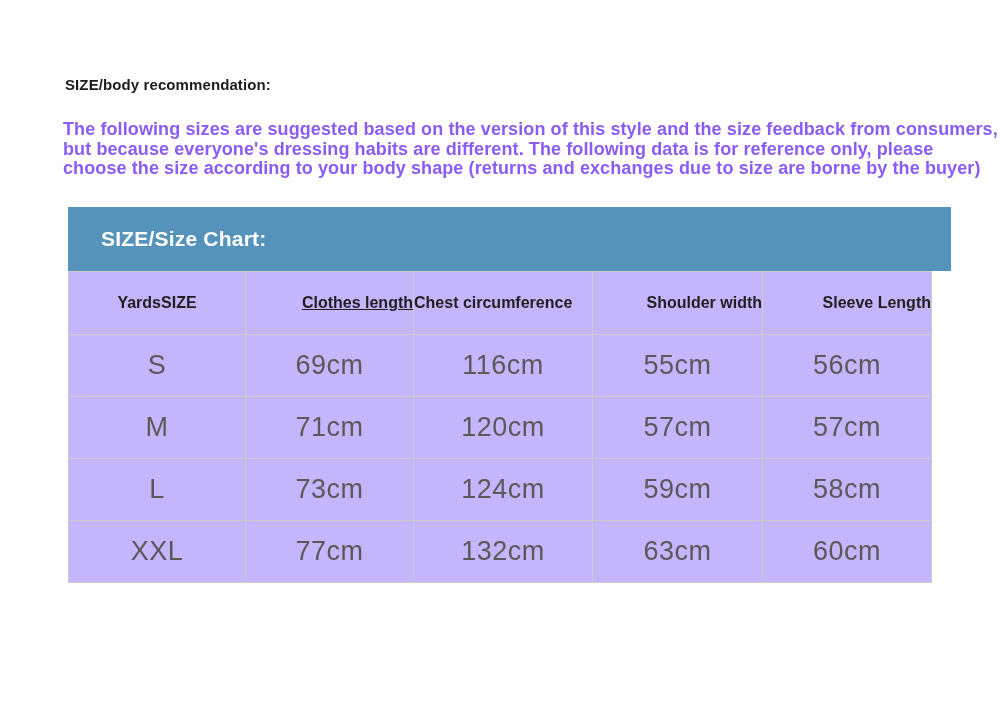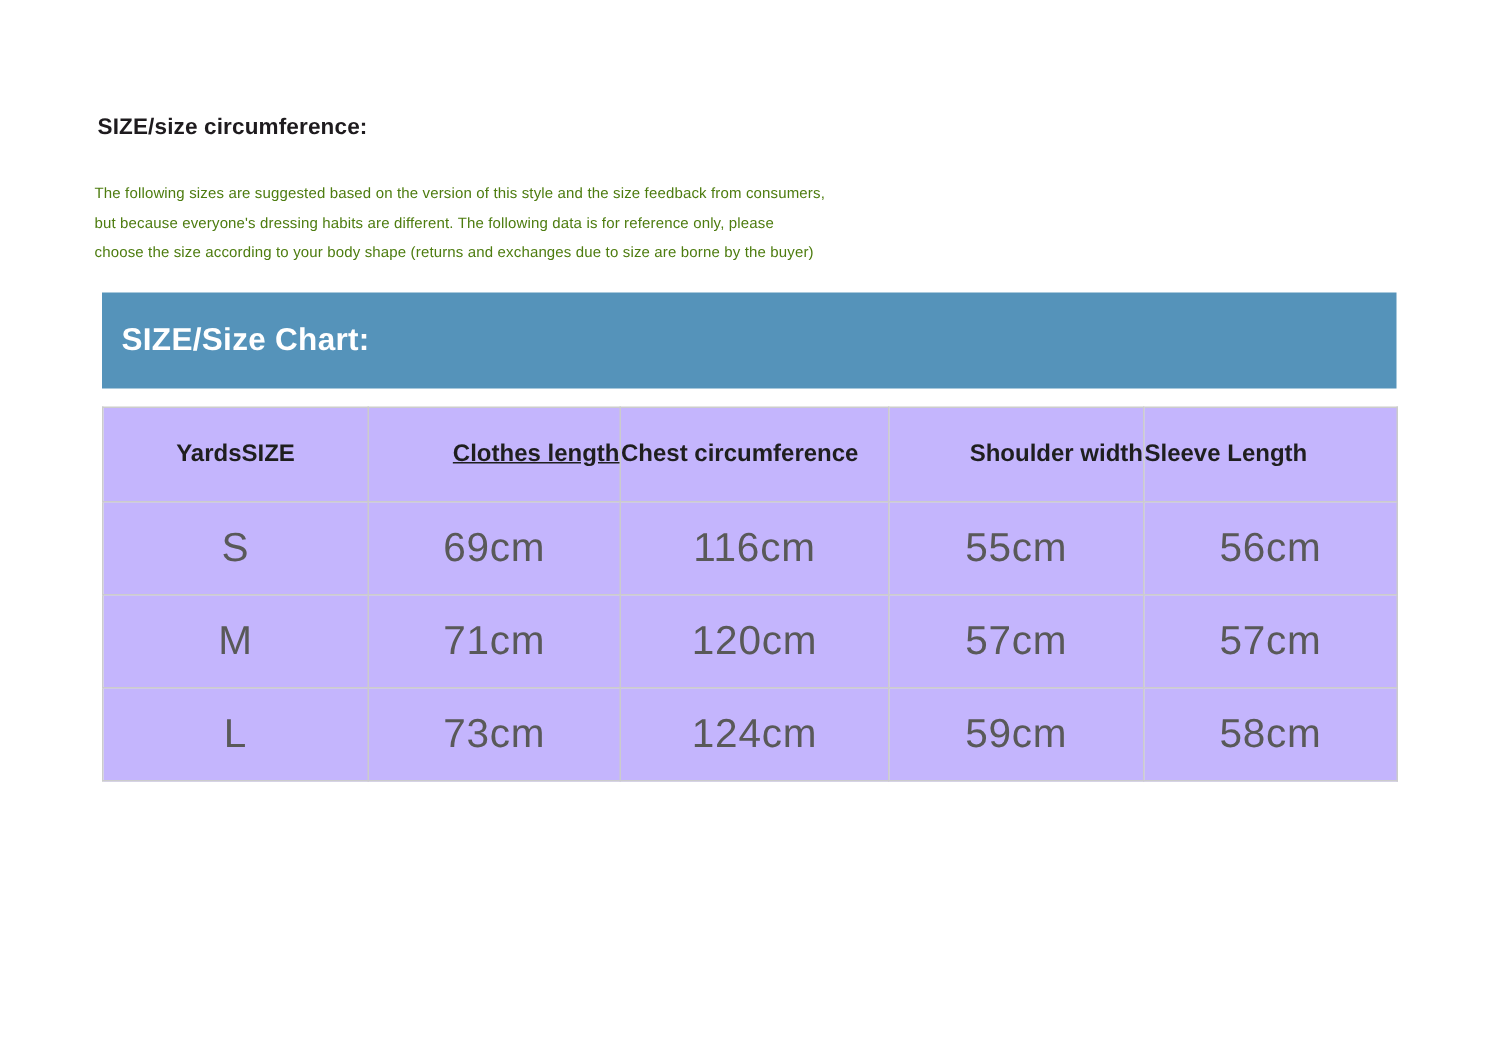--- a/index.html
+++ b/index.html
@@ -22,34 +22,35 @@
     font-size: 15px;
     font-weight: bold;
     color: #1e1b1e;
     letter-spacing: 0.1px;
   }
   #description {
     position: absolute;
     left: 63px;
     top: 120px;
     width: 890px;
-    font-size: 10px;
-    font-weight: normal;
-    color: #4d7c0f;
+    font-size: 18px;
+    font-weight: bold;
+    color: #8b5cf6;
     line-height: 19.5px;
     letter-spacing: 0.1px;
   }
   #description .desc-line { white-space: nowrap; }
   #chart-bar {
     position: absolute;
     left: 68px;
-    top: 195px;
+    top: 207px;
     width: 863px;
     height: 64px;
     background: #5593ba;
+    padding-left: 20px;
   }
   #chart-bar .bar-title {
     padding-left: 13px;
     line-height: 64px;
     font-size: 21px;
     font-weight: bold;
     color: #ffffff;
     letter-spacing: 0.2px;
   }
   #size-table {
@@ -78,28 +79,28 @@
     text-align: center;
     font-size: 27px;
     font-weight: normal;
     color: #595959;
     letter-spacing: 0.5px;
   }
   th.c1 { text-align: center; }
   th.c2 { text-align: right; padding-right: 1px; text-decoration: underline; }
   th.c3 { text-align: left; padding-left: 10px; margin-top: 16px; }
   th.c4 { text-align: right; padding-left: 44px; padding-right: 16px; }
-  th.c5 { text-align: left; padding-left: 5px; }
+  th.c5 { text-align: right; padding-left: 5px; }
 </style>
 </head>
 <body>
 
 <div id="page">
 
-  <div id="page-title">SIZE/size circumference:</div>
+  <div id="page-title">SIZE/body recommendation:</div>
 
   <div id="description">
     <div class="desc-line">The following sizes are suggested based on the version of this style and the size feedback from consumers,</div>
     <div class="desc-line">but because everyone's dressing habits are different. The following data is for reference only, please</div>
     <div class="desc-line">choose the size according to your body shape (returns and exchanges due to size are borne by the buyer)</div>
   </div>
 
   <div id="chart-bar">
     <div class="bar-title">SIZE/Size Chart:</div>
   </div>
@@ -136,16 +137,23 @@
         <td>57cm</td>
         <td>57cm</td>
       </tr>
       <tr>
         <td>L</td>
         <td>73cm</td>
         <td>124cm</td>
         <td>59cm</td>
         <td>58cm</td>
       </tr>
+      <tr>
+        <td>XXL</td>
+        <td>77cm</td>
+        <td>132cm</td>
+        <td>63cm</td>
+        <td>60cm</td>
+      </tr>
     </tbody>
   </table>
 
 </div>
 
 </body></html>

